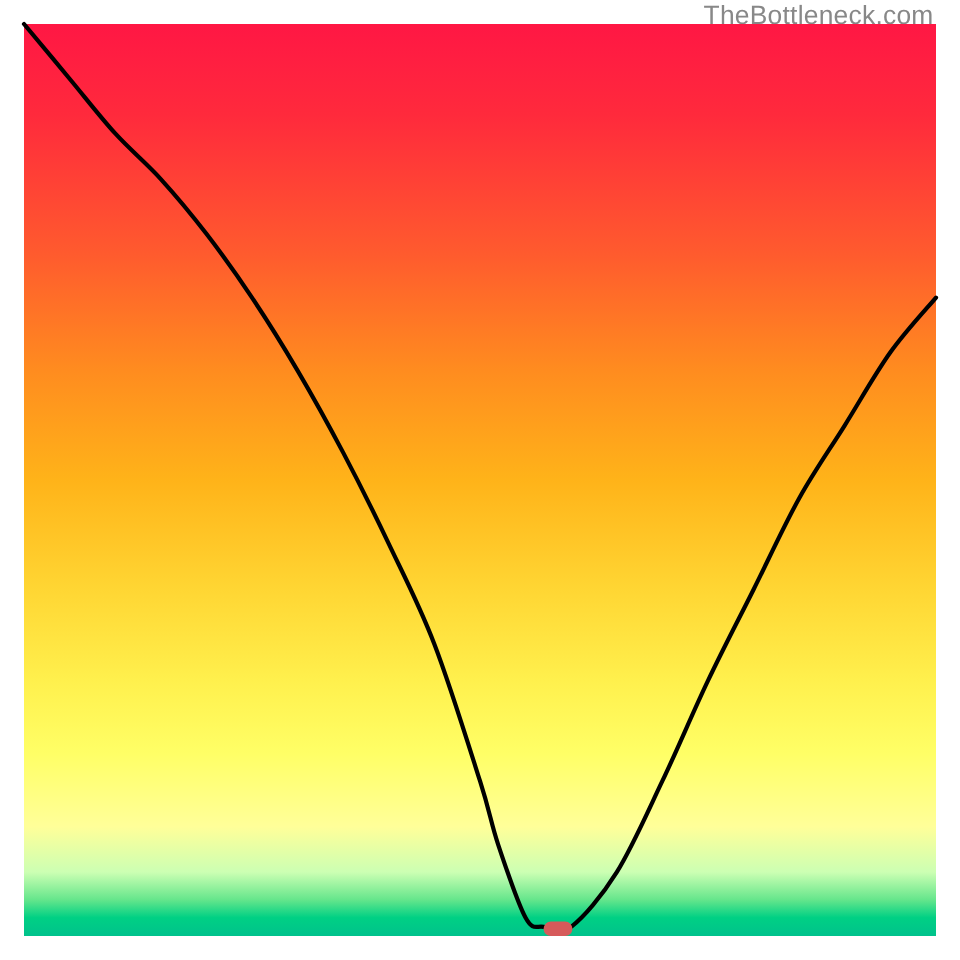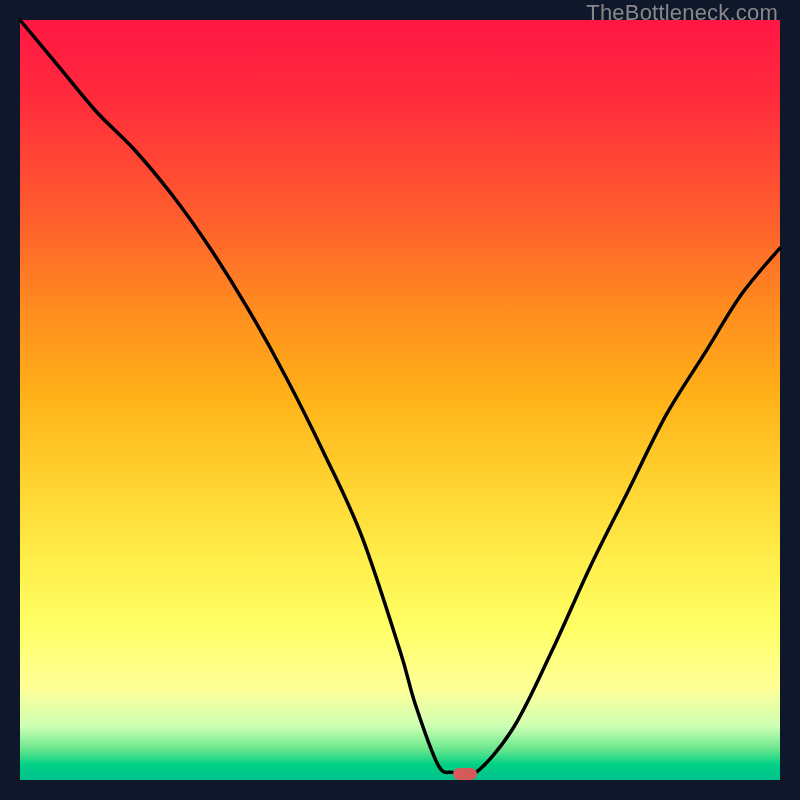--- a/index.html
+++ b/index.html
@@ -8,21 +8,21 @@
     width: 800px;
     height: 800px;
     background: #000;
     overflow: hidden;
     font-family: Arial, Helvetica, sans-serif;
   }
   .frame {
     position: relative;
     width: 800px;
     height: 800px;
-    background: #0f172a;
+    background: #ffffff;
   }
   .plot-area {
     position: absolute;
     left: 20px;
     top: 20px;
     width: 760px;
     height: 760px;
     background: linear-gradient(to bottom,
       #ff1744 0%,
       #ff2a3c 10%,

